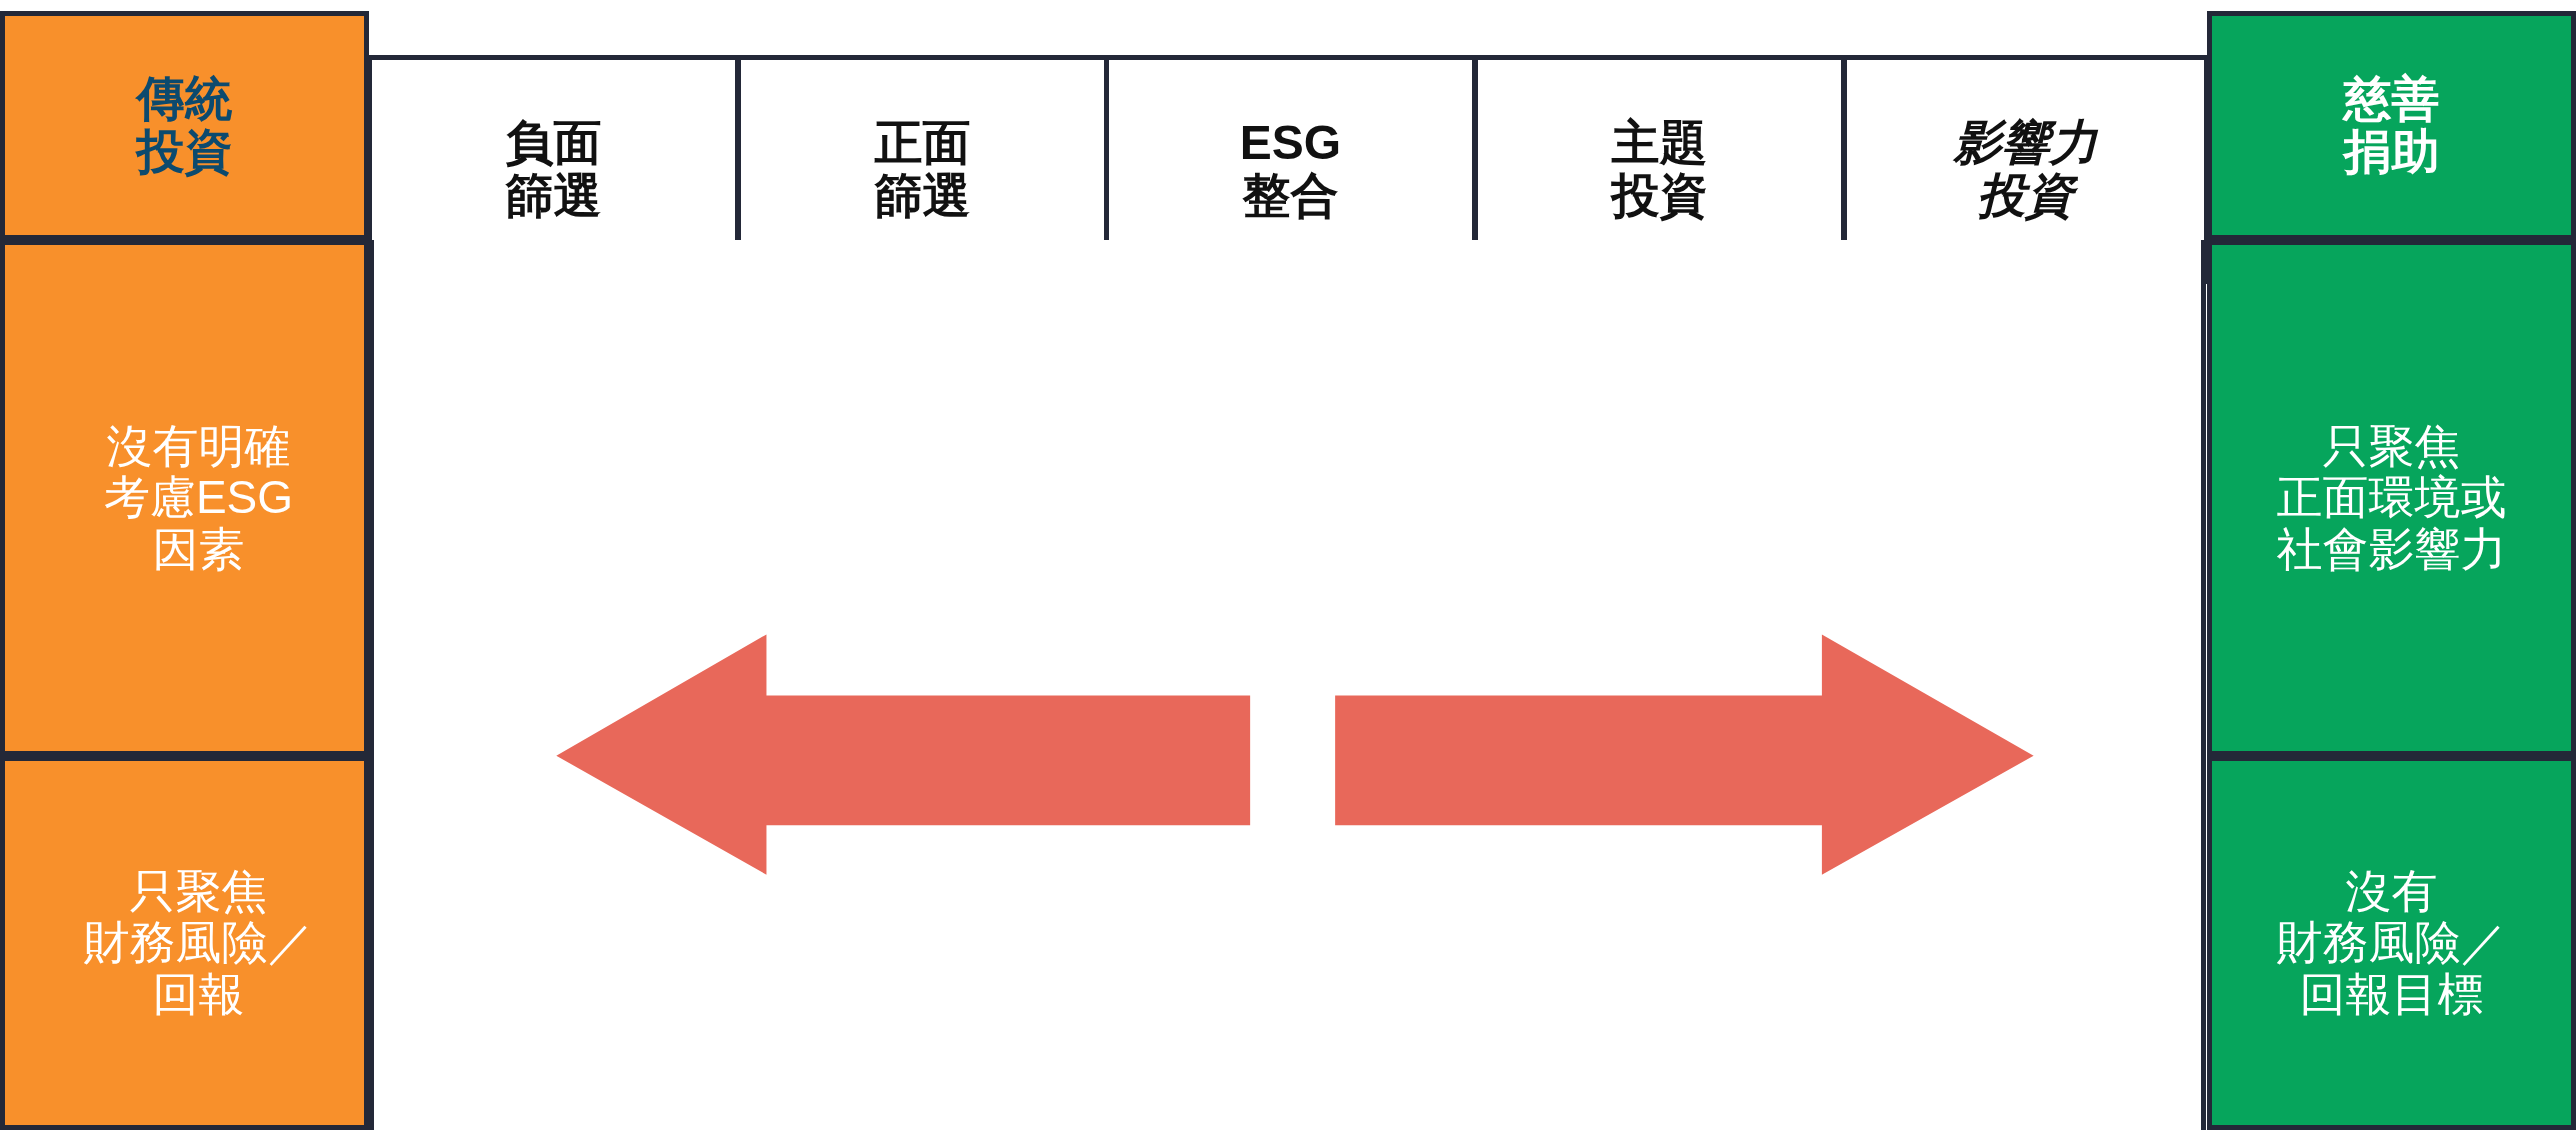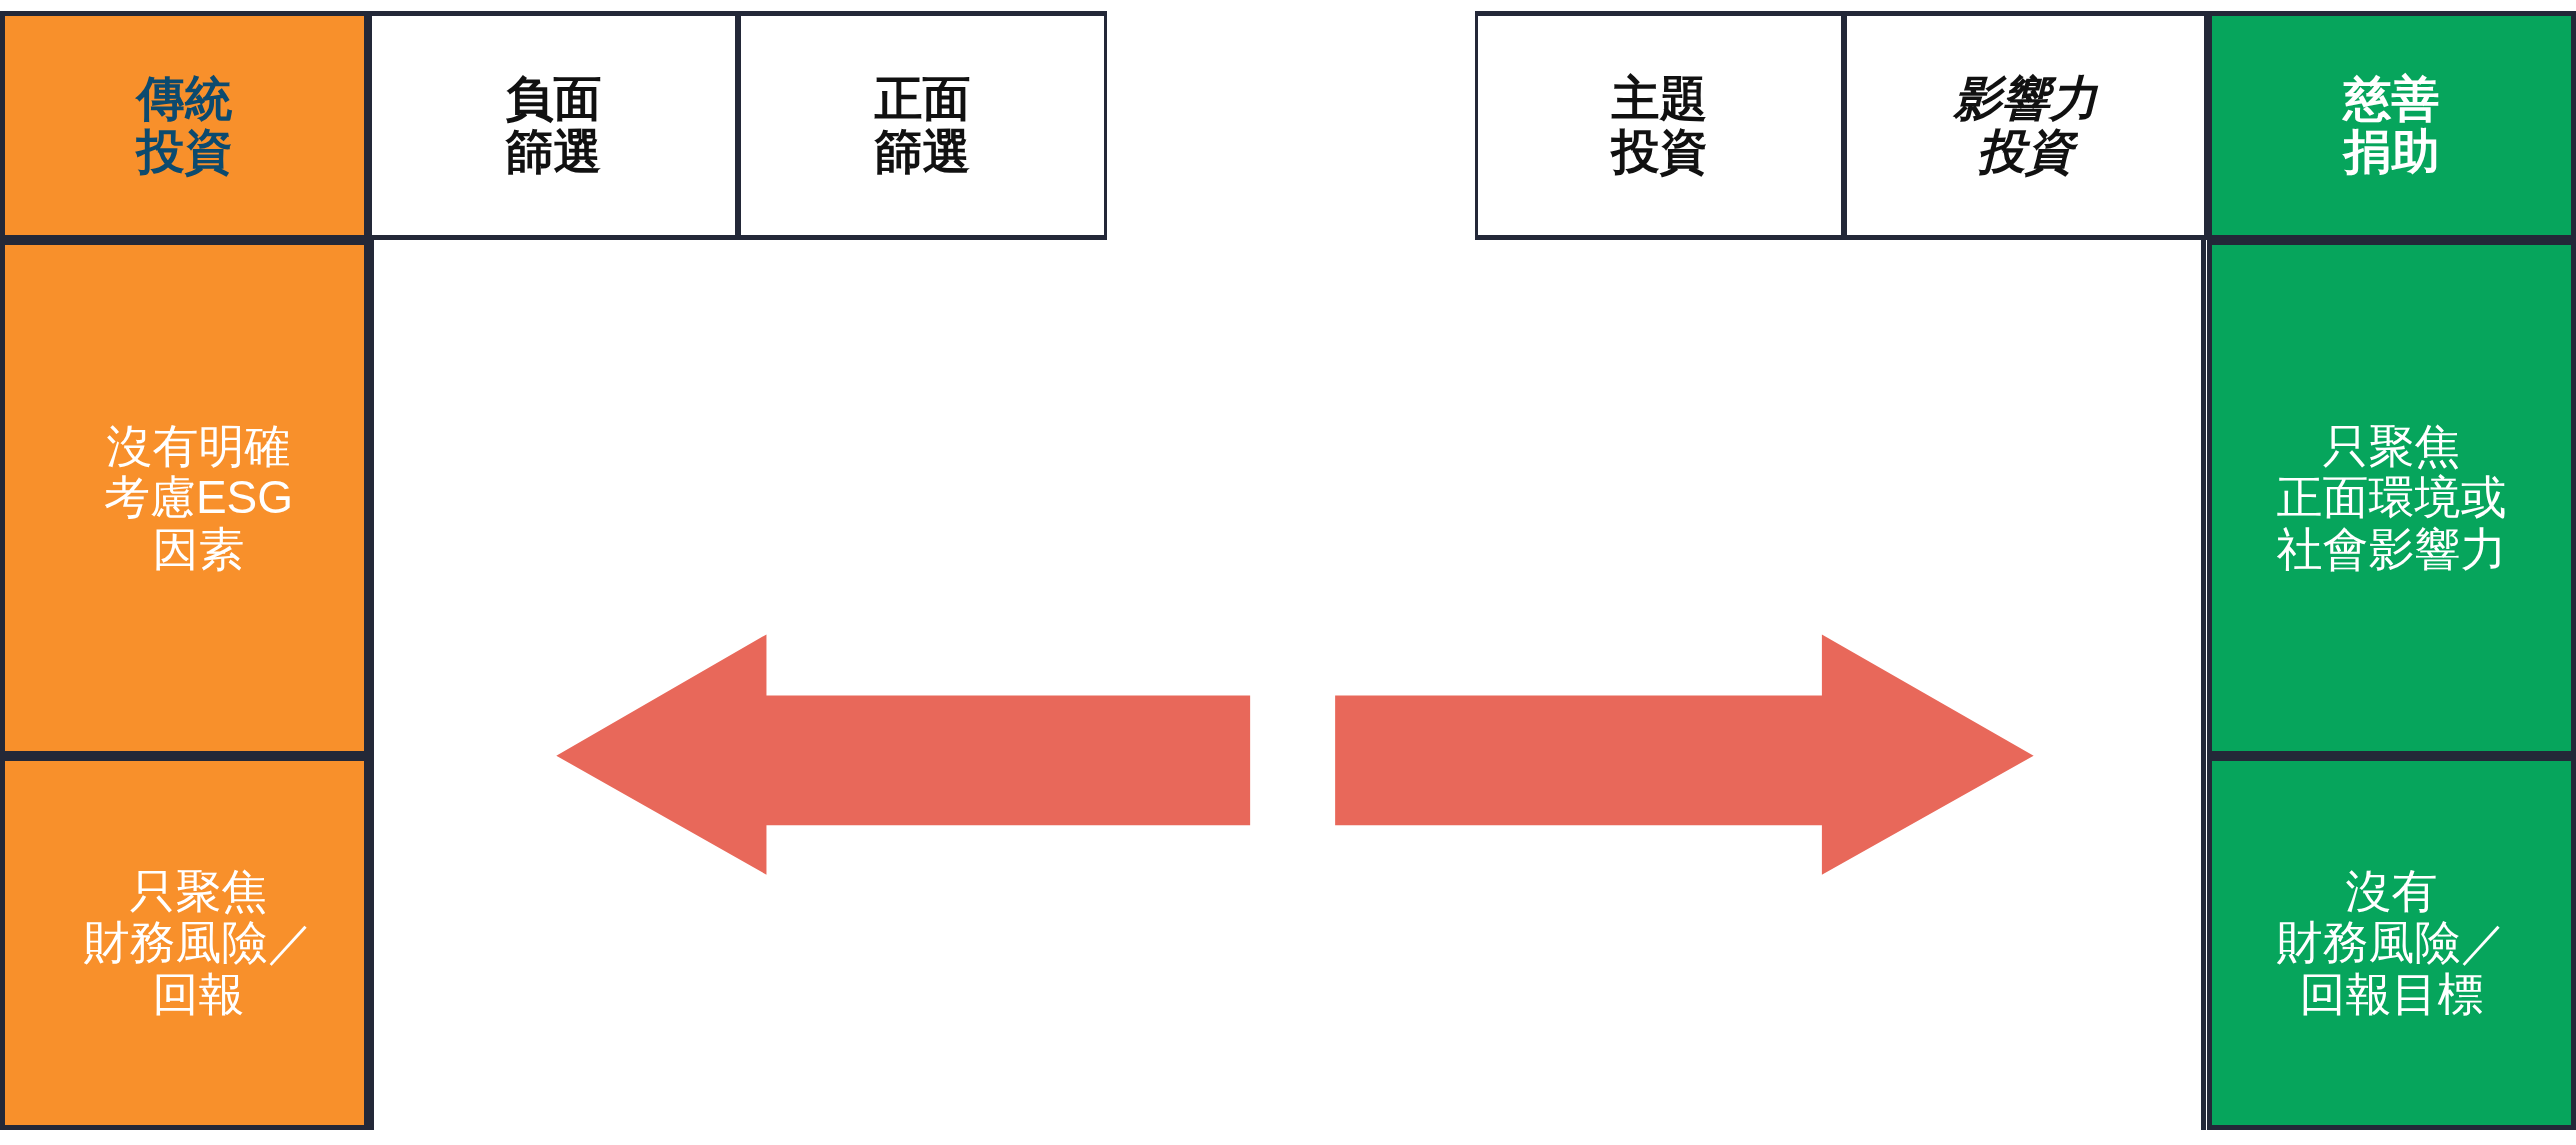--- a/index.html
+++ b/index.html
@@ -43,21 +43,21 @@
   }
   .hdr.accent-orange {
     background: #F8902B;
     color: #0c4a6e;
   }
   .hdr.accent-green {
     background: #06A55C;
     color: #ffffff;
   }
   
-  .hdr.mid { border-left-width: 3.1px; border-right-width: 3.1px; }
+  .hdr.mid { border-left-width: 3.1px; border-right-width: 3.1px; margin-top: 44px; }
 
   
   .side {
     border: 5.4px solid #232838;
     font-size: 46px;
     font-weight: 400;
     color: #ffffff;
   }
   .side.orange { background: #F8902B; padding-left: 28px; }
   .side.green  { background: #06A55C; }
@@ -92,20 +92,22 @@
 
   <div class="cell hdr accent-orange" style="left:0px; width:369px;">傳統
 投資</div>
 
   <div class="cell hdr mid" style="left:369px; width:369px;">負面
 篩選</div>
 
   <div class="cell hdr mid" style="left:738px; width:369px;">正面
 篩選</div>
 
+  <div class="cell hdr mid" style="left:1106px; width:369px;">ESG
+整合</div>
 
   <div class="cell hdr mid" style="left:1475px; width:369px;font-family:Liberation Serif, serif;">主題
 投資</div>
 
   <div class="cell hdr mid" style="left:1844px; width:363px;font-style:italic;">影響力
 投資</div>
 
   <div class="cell hdr accent-green" style="left:2207px; width:369px;">慈善
 捐助</div>
 

